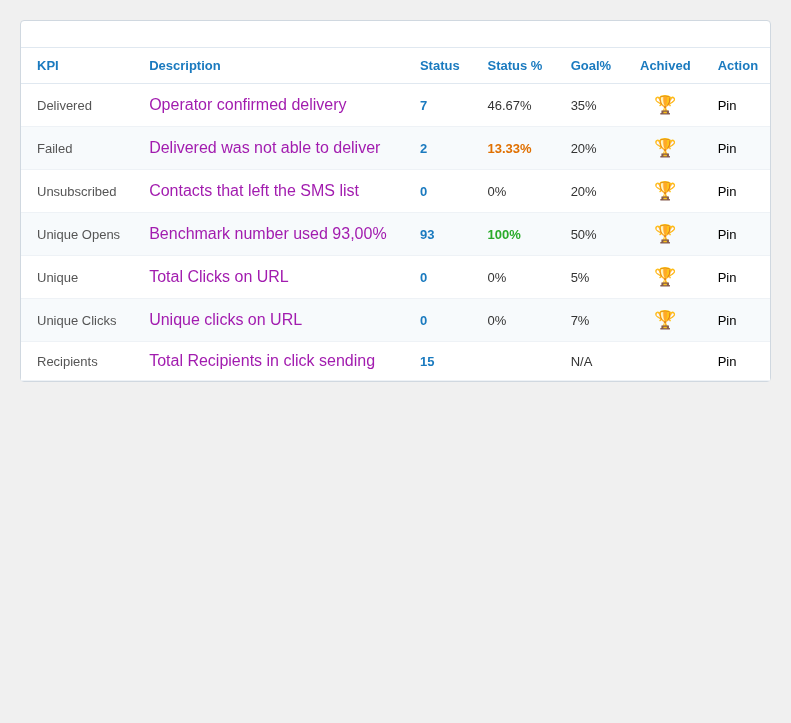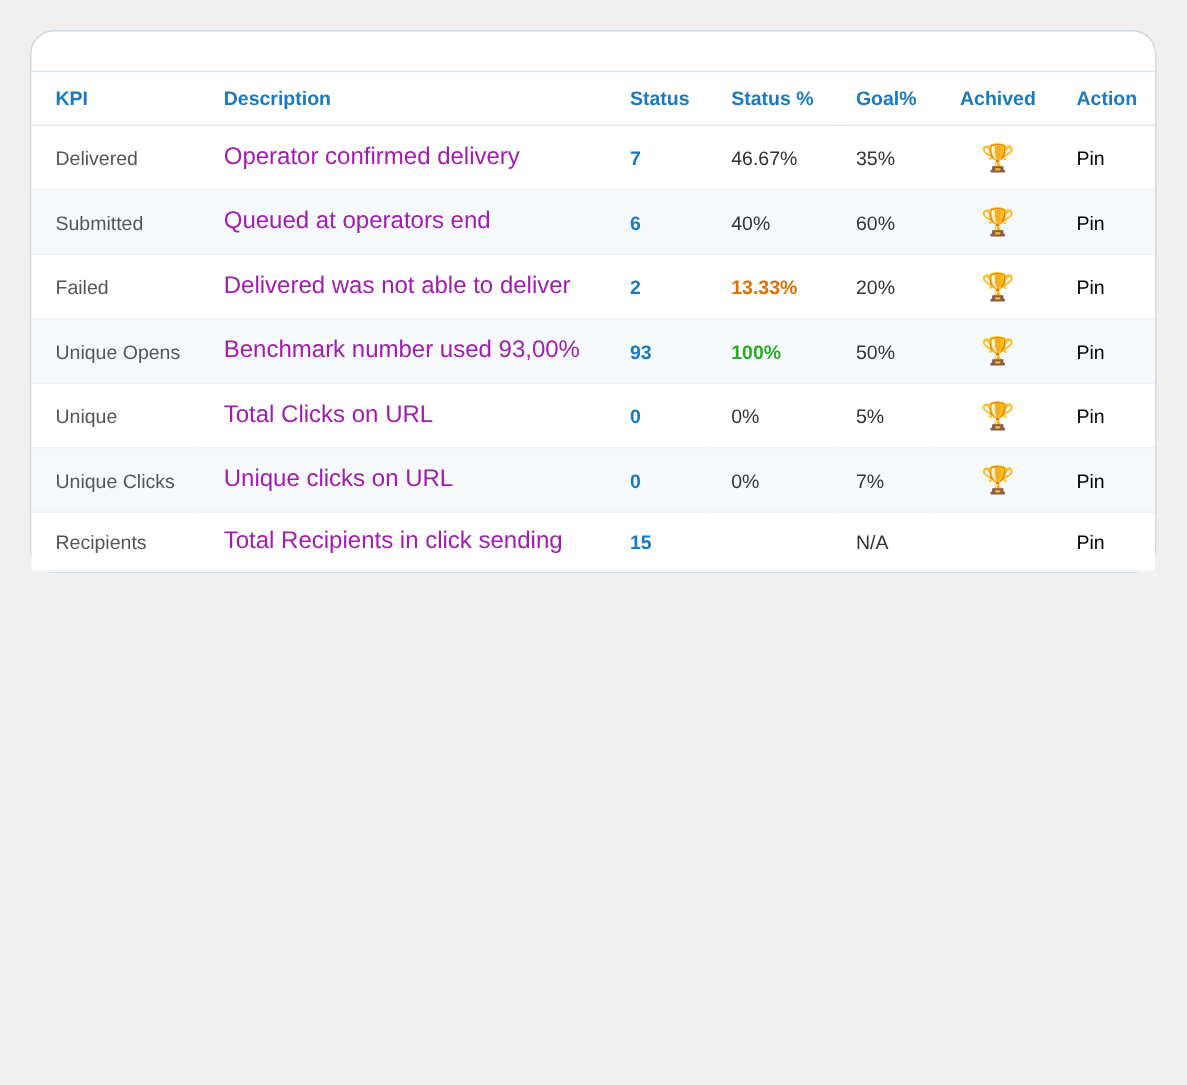--- a/index.html
+++ b/index.html
@@ -9,21 +9,21 @@
       background: #f0f0f0;
       display: flex;
       justify-content: center;
       align-items: flex-start;
       padding: 20px;
       min-height: 723px;
     }
     .card {
       background: #fff;
       border: 1px solid #d0d8e0;
-      border-radius: 16px;
+      border-radius: 4px;
       width: 771px;
       padding: 0;
     }
     .card-title {
       font-size: 15px;
       font-weight: bold;
       color: #333;
       padding: 14px 16px 12px;
       border-bottom: 1px solid #e0e8f0;
     }
@@ -108,35 +108,35 @@
     <tr>
           <td class="kpi-label">Delivered</td>
           <td class="description">Operator confirmed delivery</td>
           <td class="status-num">7</td>
           <td class="status-pct-normal">46.67%</td>
           <td>35%</td>
           <td class="center"><span class="trophy trophy-green">🏆</span></td>
           <td><span class="pin-link">Pin</span></td>
         </tr>
         <tr>
-          <td class="kpi-label">Submitted</td>
-          <td class="description">Queued at operators end</td>
-          <td class="status-num">6</td>
-          <td class="status-pct-normal">40%</td>
-          <td>60%</td>
-          <td class="center"><span class="trophy trophy-gold">🏆</span></td>
-          <td><span class="pin-link">Pin</span></td>
-        </tr>
-        <tr>
           <td class="kpi-label">Failed</td>
           <td class="description">Delivered was not able to deliver</td>
           <td class="status-num">2</td>
           <td class="status-pct-orange">13.33%</td>
           <td>20%</td>
           <td class="center"><span class="trophy trophy-green">🏆</span></td>
+          <td><span class="pin-link">Pin</span></td>
+        </tr>
+        <tr>
+          <td class="kpi-label">Unsubscribed</td>
+          <td class="description">Contacts that left the SMS list</td>
+          <td class="status-num">0</td>
+          <td class="status-pct-normal">0%</td>
+          <td>20%</td>
+          <td class="center"><span class="trophy trophy-gold">🏆</span></td>
           <td><span class="pin-link">Pin</span></td>
         </tr>
         <tr>
           <td class="kpi-label">Unique Opens</td>
           <td class="description">Benchmark number used 93,00%</td>
           <td class="status-num">93</td>
           <td class="status-pct-green">100%</td>
           <td>50%</td>
           <td class="center"><span class="trophy trophy-green">🏆</span></td>
           <td><span class="pin-link">Pin</span></td>

